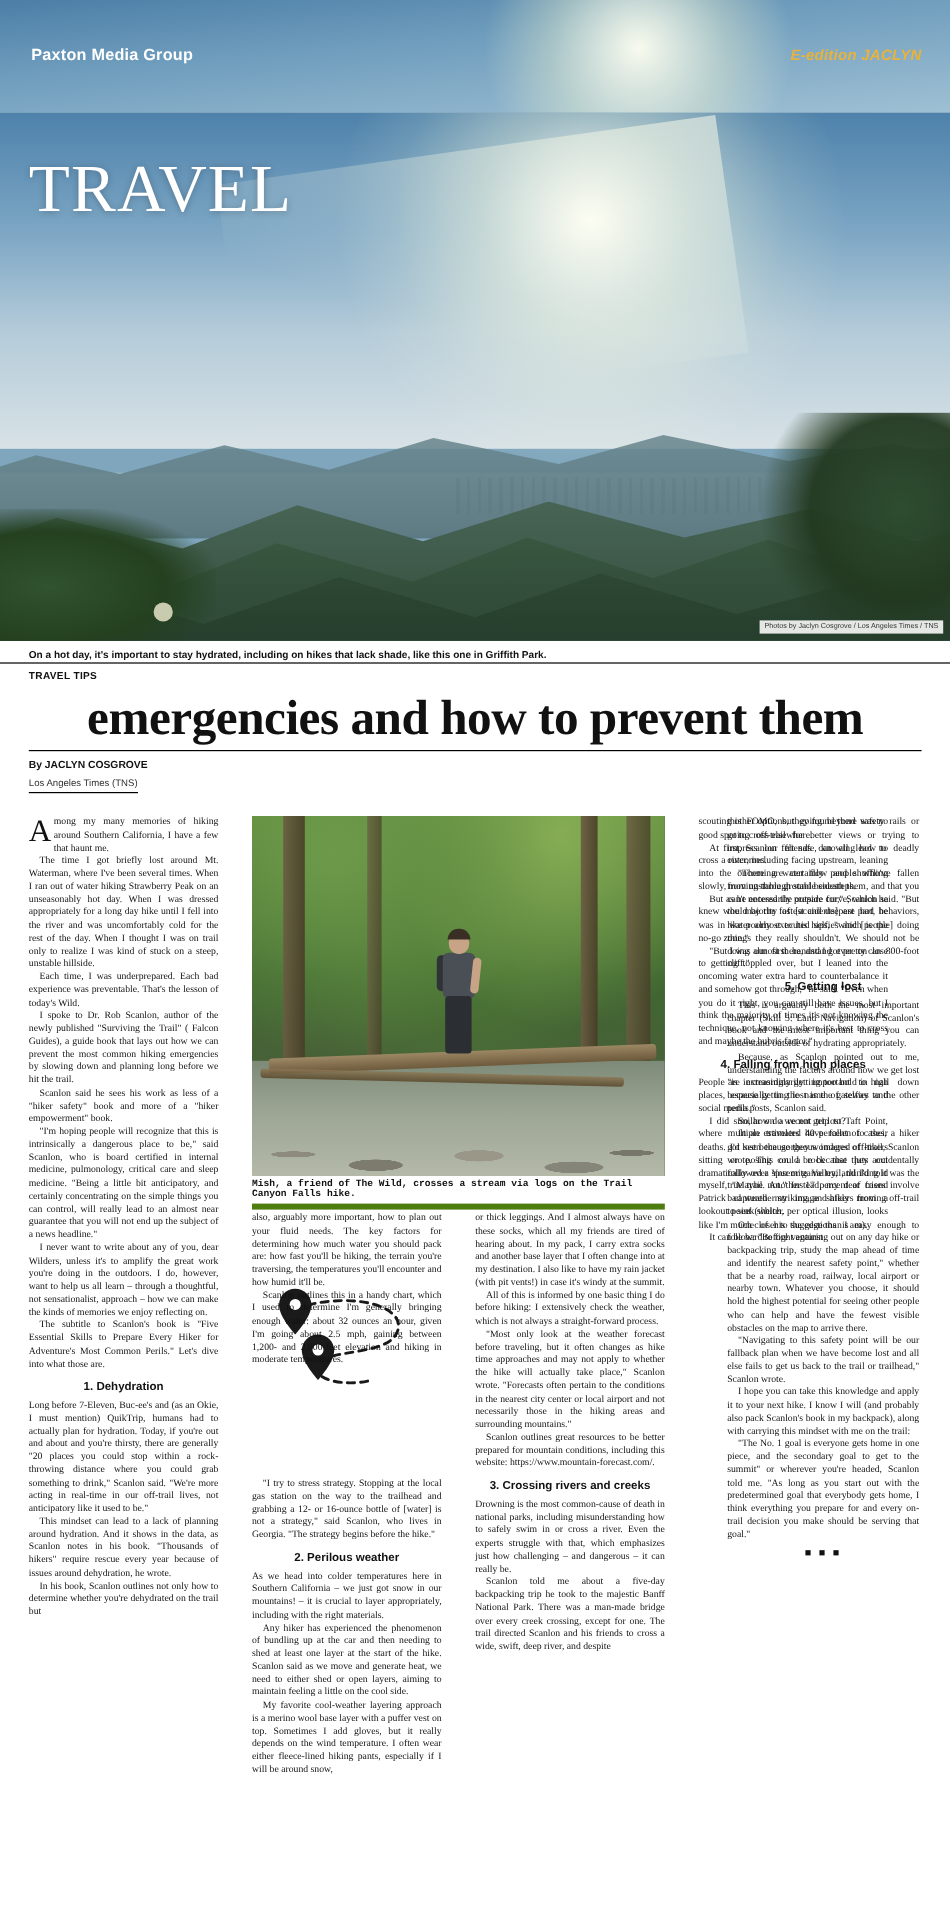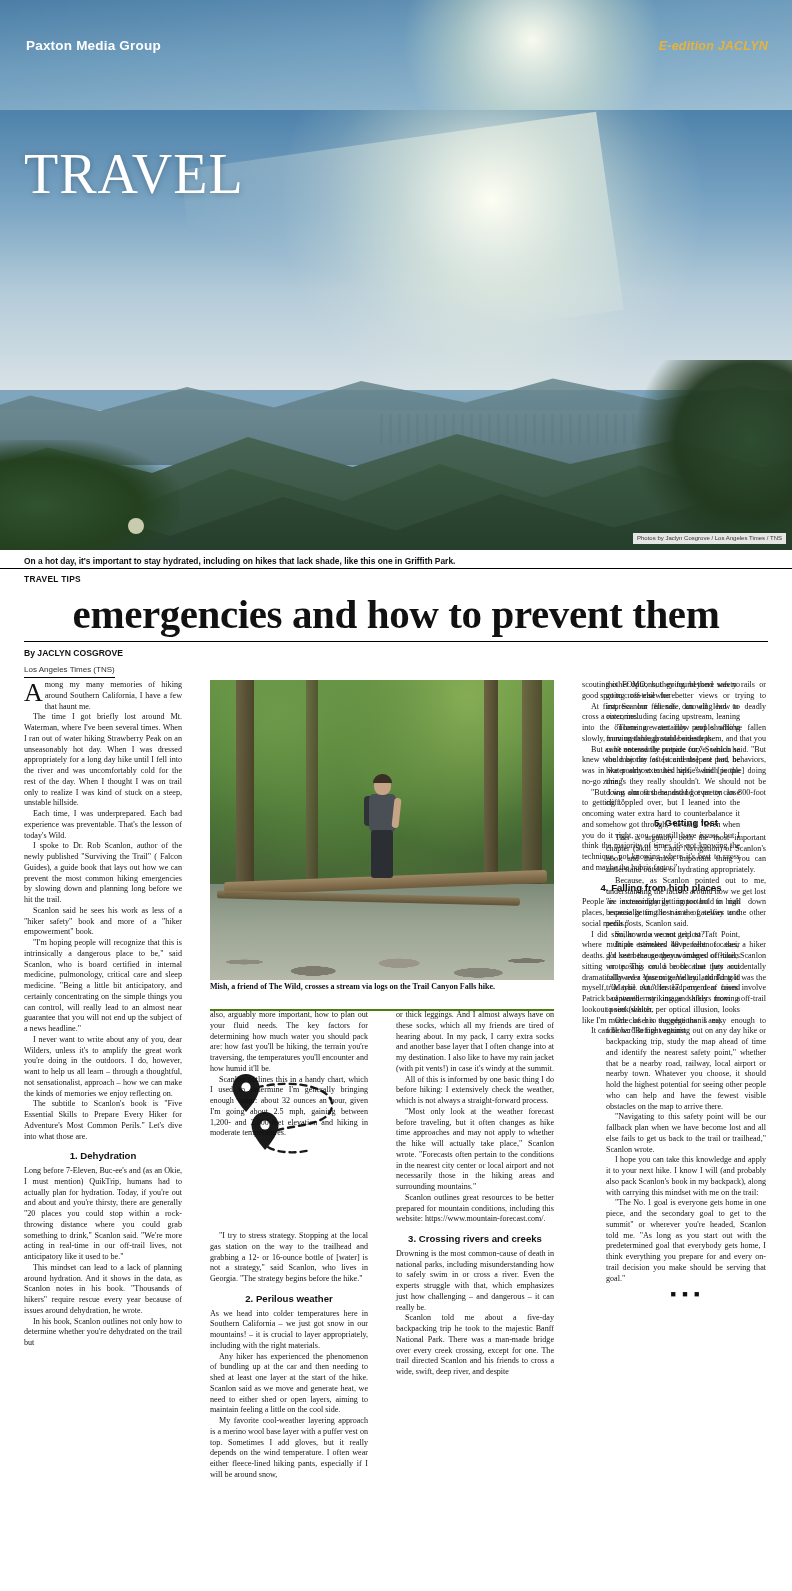--- a/index.html
+++ b/index.html
@@ -10,21 +10,21 @@
     background: #ffffff;
     font-family: "Liberation Serif", serif;
     color: #111;
     position: relative;
     overflow: hidden;
   }
 
   
   .masthead {
     position: relative;
-    height: 110px;
+    height: 94px;
     background: #5f87a6;
     overflow: hidden;
   }
   .masthead-bg {
     position: absolute; inset: 0;
     background: linear-gradient(175deg, #4c7ea6 0%, #6f9dbd 40%, #9fc0d4 100%);
   }
   .mast-sun {
     position: absolute; right: 130px; top: -90px;
     width: 260px; height: 260px; border-radius: 50%;
@@ -256,24 +256,24 @@
   .ip-head { position:absolute; left: 14px; top: 0; width: 17px; height: 19px; background:#c8a486; border-radius: 50% 50% 45% 45%; }
   .ip-hair { position:absolute; left: 13px; top: -2px; width: 19px; height: 9px; background:#3a2f24; border-radius: 9px 9px 0 0; }
   .ip-torso { position:absolute; left: 9px; top: 18px; width: 27px; height: 38px; background:#4a4f55; border-radius: 5px; }
   .ip-pack { position:absolute; left: 4px; top: 20px; width: 12px; height: 30px; background:#2f3338; border-radius: 4px; }
   .ip-legs { position:absolute; left: 11px; top: 54px; width: 22px; height: 48px; background:#2b2e33; border-radius: 3px; }
   .ip-arm { position:absolute; left: 33px; top: 22px; width: 7px; height: 30px; background:#c8a486; border-radius: 4px; transform: rotate(6deg); }
 
   .ip-caption {
     position: absolute;
     left: 186px; top: 302px; width: 344px;
-    font-family: Liberation Serif, serif;
+    font-family: Liberation Mono, monospace;
     font-size: 8px; font-weight: 700;
-    padding-bottom: 18px;
-    border-bottom: 2px solid #4d7c0f;
+    padding-bottom: 3px;
+    border-bottom: 5px solid #4d7c0f;
   }
 
   
   .route-graphic {
     position: absolute;
     left: 186px;
     top: 388px;
     width: 158px;
     height: 96px;
   }

